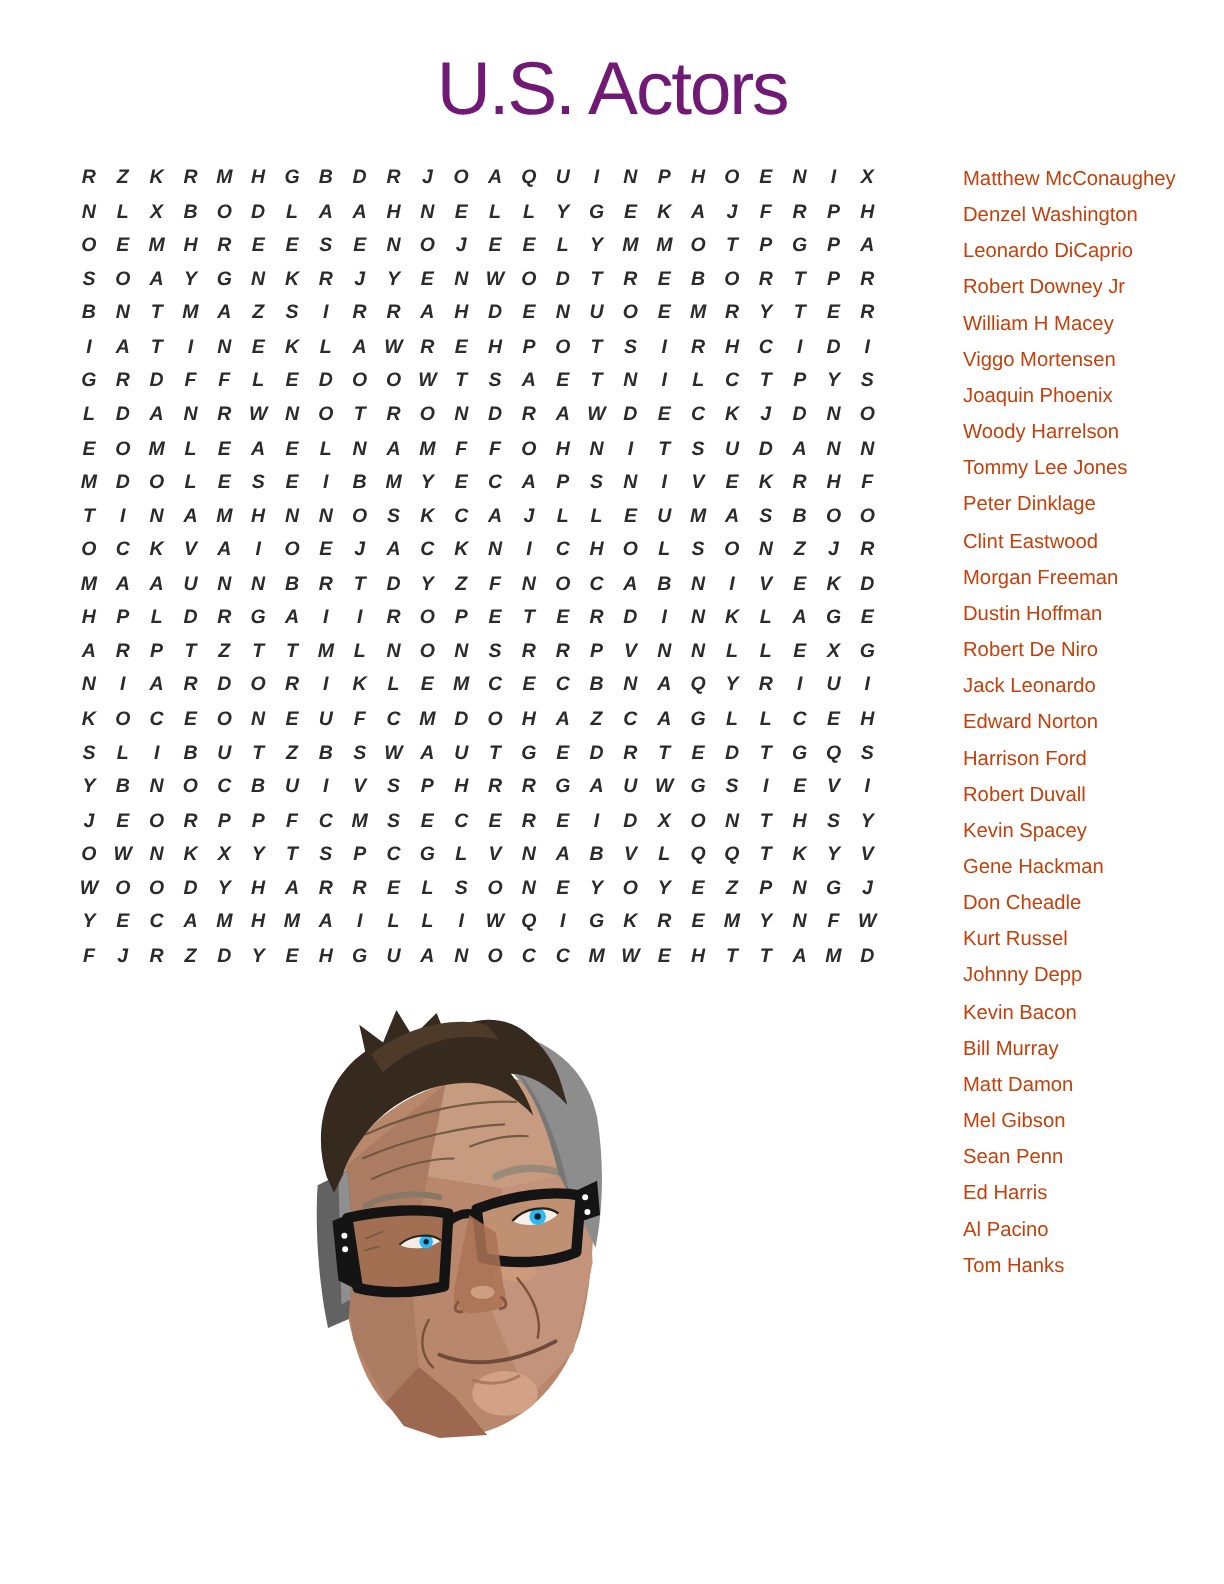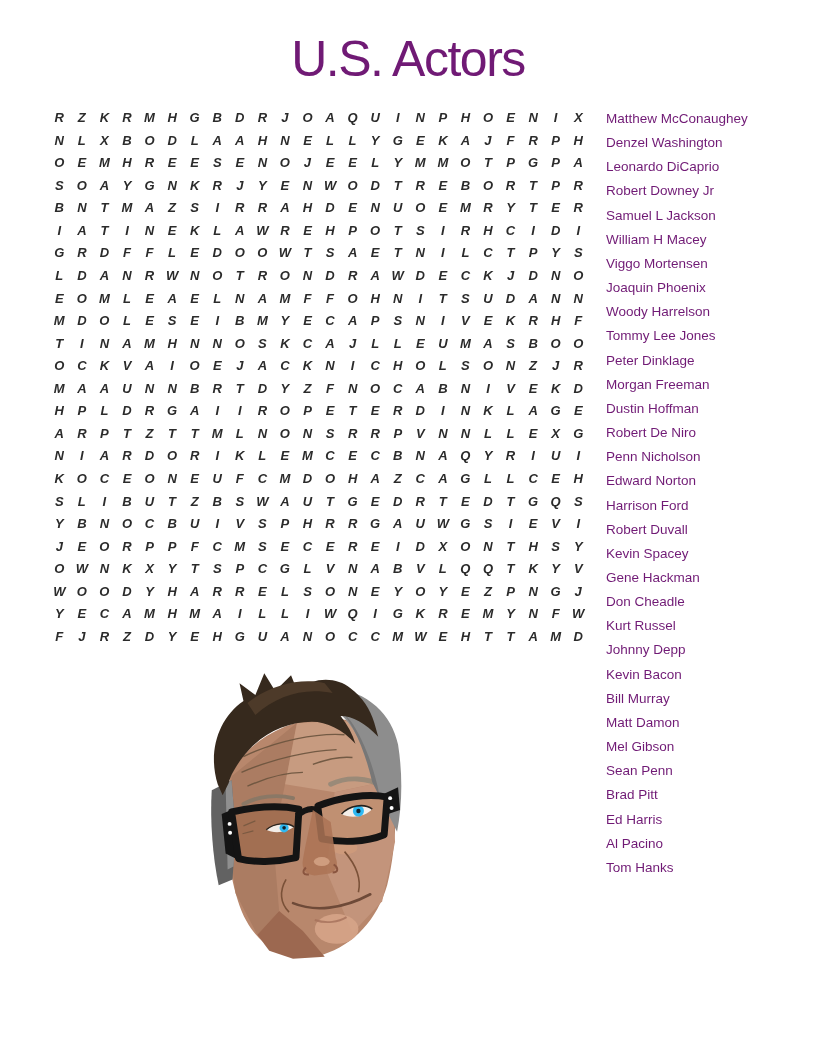--- a/index.html
+++ b/index.html
@@ -18,21 +18,21 @@
   .grid-row{height:22.57px;white-space:nowrap;}
   .cell{
     display:inline-block;width:22.57px;height:22.57px;line-height:22.57px;
     text-align:center;font-size:13px;font-weight:700;color:#2b2b2b;
   }
   .words{
     position:absolute;left:606px;top:107px;width:200px;
   }
   .word{
     height:24.17px;line-height:24.17px;font-size:13.5px;font-weight:400;
-    color:#701a75;white-space:nowrap;
+    color:#c2410c;white-space:nowrap;margin-left:36px;
   }
   .portrait{
     position:absolute;left:186px;top:662px;width:218px;height:300px;
   }
 </style>
 </head>
 <body>
 
 <div class="page">
 
@@ -63,45 +63,44 @@
       <div class="grid-row"><span class="cell">W</span><span class="cell">O</span><span class="cell">O</span><span class="cell">D</span><span class="cell">Y</span><span class="cell">H</span><span class="cell">A</span><span class="cell">R</span><span class="cell">R</span><span class="cell">E</span><span class="cell">L</span><span class="cell">S</span><span class="cell">O</span><span class="cell">N</span><span class="cell">E</span><span class="cell">Y</span><span class="cell">O</span><span class="cell">Y</span><span class="cell">E</span><span class="cell">Z</span><span class="cell">P</span><span class="cell">N</span><span class="cell">G</span><span class="cell">J</span></div>
       <div class="grid-row"><span class="cell">Y</span><span class="cell">E</span><span class="cell">C</span><span class="cell">A</span><span class="cell">M</span><span class="cell">H</span><span class="cell">M</span><span class="cell">A</span><span class="cell">I</span><span class="cell">L</span><span class="cell">L</span><span class="cell">I</span><span class="cell">W</span><span class="cell">Q</span><span class="cell">I</span><span class="cell">G</span><span class="cell">K</span><span class="cell">R</span><span class="cell">E</span><span class="cell">M</span><span class="cell">Y</span><span class="cell">N</span><span class="cell">F</span><span class="cell">W</span></div>
       <div class="grid-row"><span class="cell">F</span><span class="cell">J</span><span class="cell">R</span><span class="cell">Z</span><span class="cell">D</span><span class="cell">Y</span><span class="cell">E</span><span class="cell">H</span><span class="cell">G</span><span class="cell">U</span><span class="cell">A</span><span class="cell">N</span><span class="cell">O</span><span class="cell">C</span><span class="cell">C</span><span class="cell">M</span><span class="cell">W</span><span class="cell">E</span><span class="cell">H</span><span class="cell">T</span><span class="cell">T</span><span class="cell">A</span><span class="cell">M</span><span class="cell">D</span></div>
     </div>
 
   <div class="words" id="words">
       <div class="word">Matthew McConaughey</div>
       <div class="word">Denzel Washington</div>
       <div class="word">Leonardo DiCaprio</div>
       <div class="word">Robert Downey Jr</div>
-      <div class="word">Samuel L Jackson</div>
       <div class="word">William H Macey</div>
       <div class="word">Viggo Mortensen</div>
       <div class="word">Joaquin Phoenix</div>
       <div class="word">Woody Harrelson</div>
       <div class="word">Tommy Lee Jones</div>
       <div class="word">Peter Dinklage</div>
+      <div class="word">Clint Eastwood</div>
       <div class="word">Morgan Freeman</div>
       <div class="word">Dustin Hoffman</div>
       <div class="word">Robert De Niro</div>
-      <div class="word">Penn Nicholson</div>
+      <div class="word">Jack Leonardo</div>
       <div class="word">Edward Norton</div>
       <div class="word">Harrison Ford</div>
       <div class="word">Robert Duvall</div>
       <div class="word">Kevin Spacey</div>
       <div class="word">Gene Hackman</div>
       <div class="word">Don Cheadle</div>
       <div class="word">Kurt Russel</div>
       <div class="word">Johnny Depp</div>
       <div class="word">Kevin Bacon</div>
       <div class="word">Bill Murray</div>
       <div class="word">Matt Damon</div>
       <div class="word">Mel Gibson</div>
       <div class="word">Sean Penn</div>
-      <div class="word">Brad Pitt</div>
       <div class="word">Ed Harris</div>
       <div class="word">Al Pacino</div>
       <div class="word">Tom Hanks</div>
     </div>
 
   <svg class="portrait" viewBox="0 0 220 300" xmlns="http://www.w3.org/2000/svg">
 
     <path d="M44,116 C60,76 108,54 148,55 C184,58 204,82 209,114
              C214,150 211,192 203,224 C193,258 170,284 138,294
              C106,302 76,288 61,260 C48,236 41,196 41,160 Z" style="fill:var(--skin-mid)"></path>

